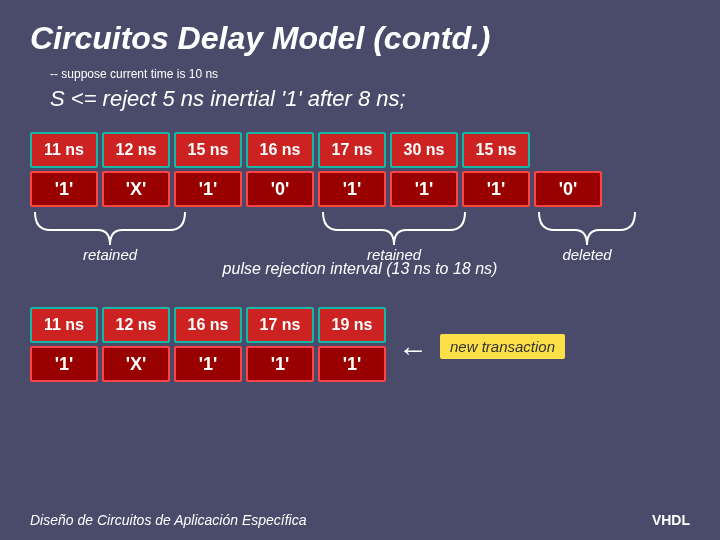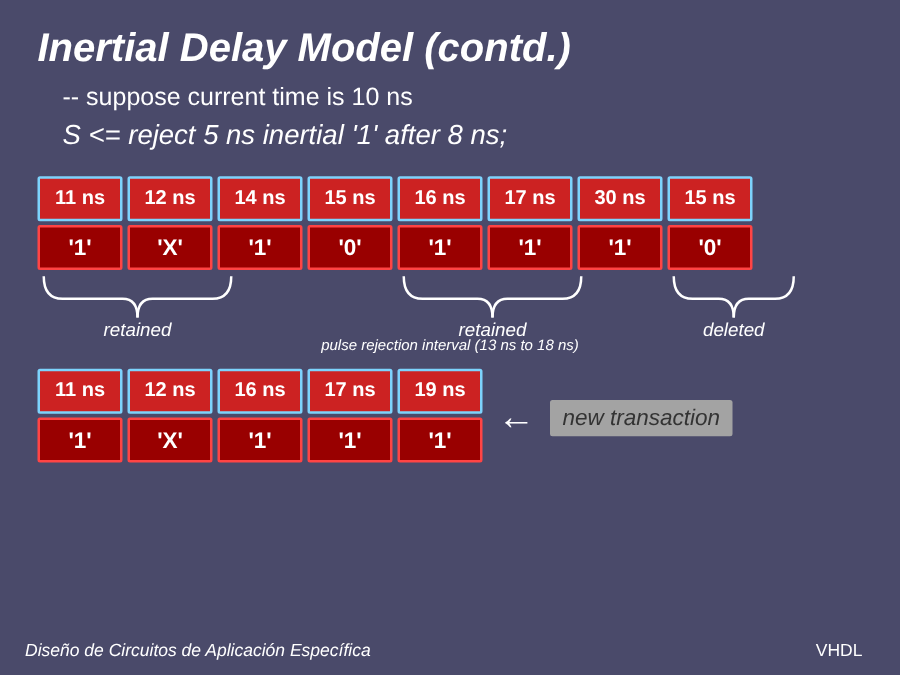--- a/index.html
+++ b/index.html
@@ -20,21 +20,21 @@
       position: relative;
     }
     .title {
       font-size: 32px;
       font-style: italic;
       font-weight: bold;
       color: white;
       margin-bottom: 10px;
     }
     .subtitle {
-      font-size: 20px;
+      font-size: 12px;
       color: white;
       margin-bottom: 5px;
       margin-left: 20px;
     }
     .subtitle2 {
       font-size: 22px;
       color: white;
       margin-bottom: 20px;
       margin-left: 20px;
       font-style: italic;
@@ -49,87 +49,86 @@
       align-items: center;
       justify-content: center;
       font-size: 16px;
       font-weight: bold;
       color: white;
     }
     .ns-cell {
       width: 68px;
       height: 36px;
       background: #cc2222;
-      border: 2px solid #7dd3fc;
+      border: 2px solid #14b8a6;
       border-radius: 2px;
     }
     .val-cell {
       width: 68px;
       height: 36px;
       background: #cc2222;
       border: 2px solid #ff4444;
       border-radius: 2px;
       font-size: 18px;
     }
     .val-cell.dark {
       background: #990000;
     }
     
     .pulse-text {
       text-align: center;
-      font-size: 12px;
+      font-size: 16px;
       font-style: italic;
       color: white;
-      margin-bottom: 12px;
+      margin-bottom: 29px;
     }
     .new-transaction-box {
-      background: #a3a3a3;
+      background: #fde047;
       color: #333;
-      font-size: 18px;
+      font-size: 15px;
       font-style: italic;
       padding: 4px 10px;
       border-radius: 2px;
     }
     
     .footer {
       position: absolute;
       bottom: 12px;
-      left: 20px;
+      left: 30px;
       right: 30px;
       display: flex;
       justify-content: space-between;
       align-items: flex-start;
     }
     .footer-left {
       font-size: 14px;
       font-style: italic;
       color: white;
     }
     .footer-right {
       font-size: 14px;
       color: white;
-      font-weight: normal;
+      font-weight: bold;
     }
     svg text {
       fill: white;
     }
   </style>
 </head>
 <body>
 
 <div class="slide">
 
-  <div class="title">Inertial Delay Model (contd.)</div>
+  <div class="title">Circuitos Delay Model (contd.)</div>
   <div class="subtitle">-- suppose current time is 10 ns</div>
   <div class="subtitle2">S &lt;= reject 5 ns inertial '1' after 8 ns;</div>
 
   <div class="ns-row">
     <div class="cell ns-cell">11 ns</div>
     <div class="cell ns-cell">12 ns</div>
-    <div class="cell ns-cell">14 ns</div>
     <div class="cell ns-cell">15 ns</div>
     <div class="cell ns-cell">16 ns</div>
     <div class="cell ns-cell">17 ns</div>
     <div class="cell ns-cell">30 ns</div>
     <div class="cell ns-cell">15 ns</div>
   </div>
 
   <div class="ns-row">
     <div class="cell val-cell dark">'1'</div>
     <div class="cell val-cell dark">'X'</div>

